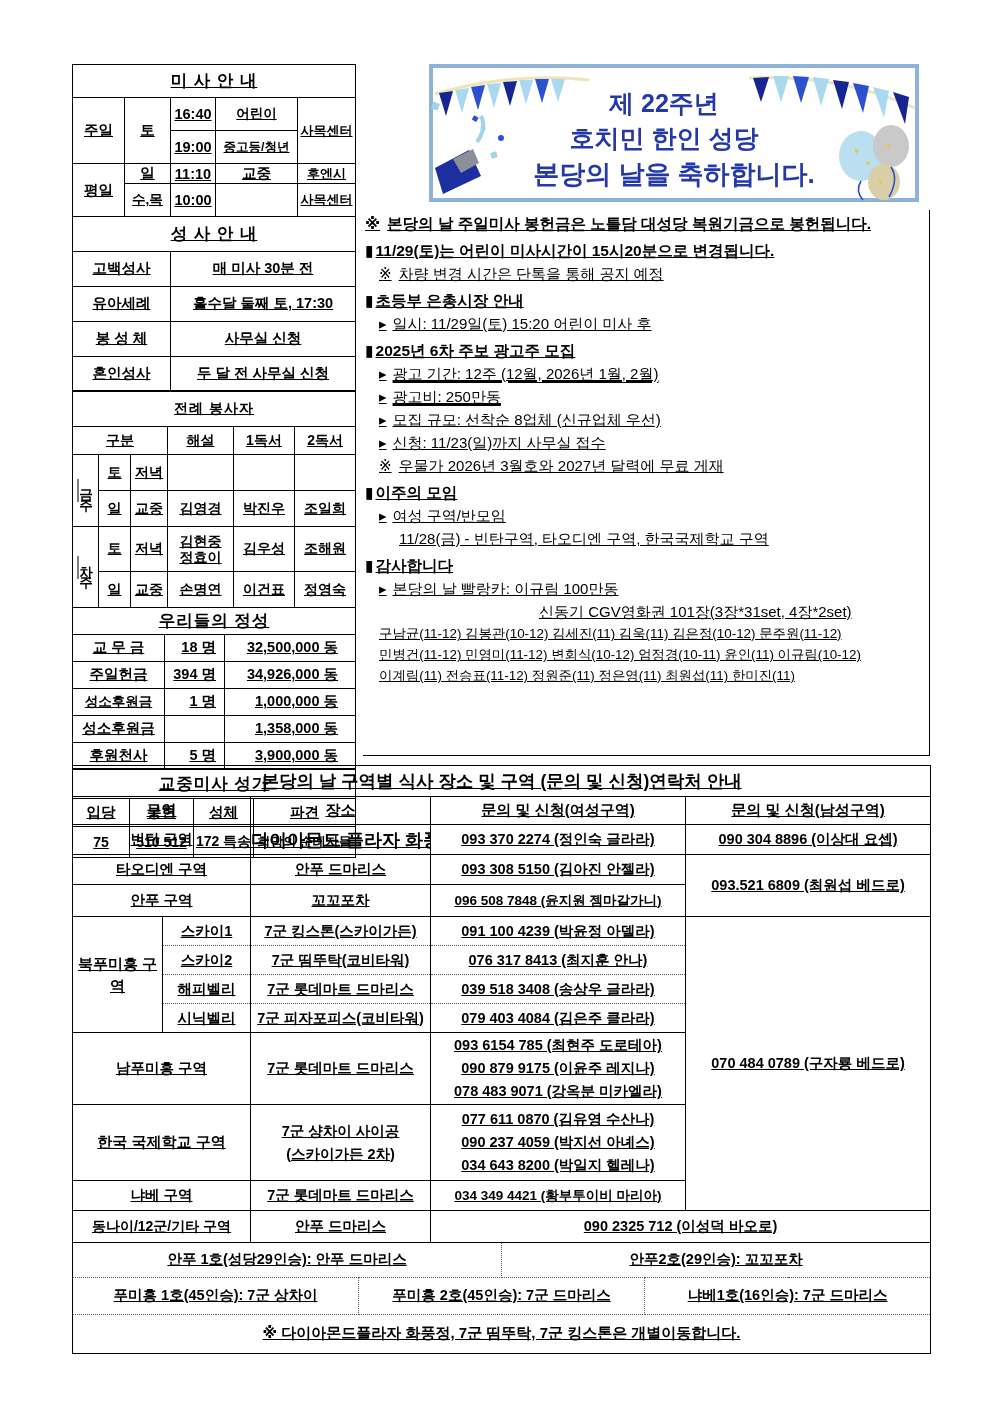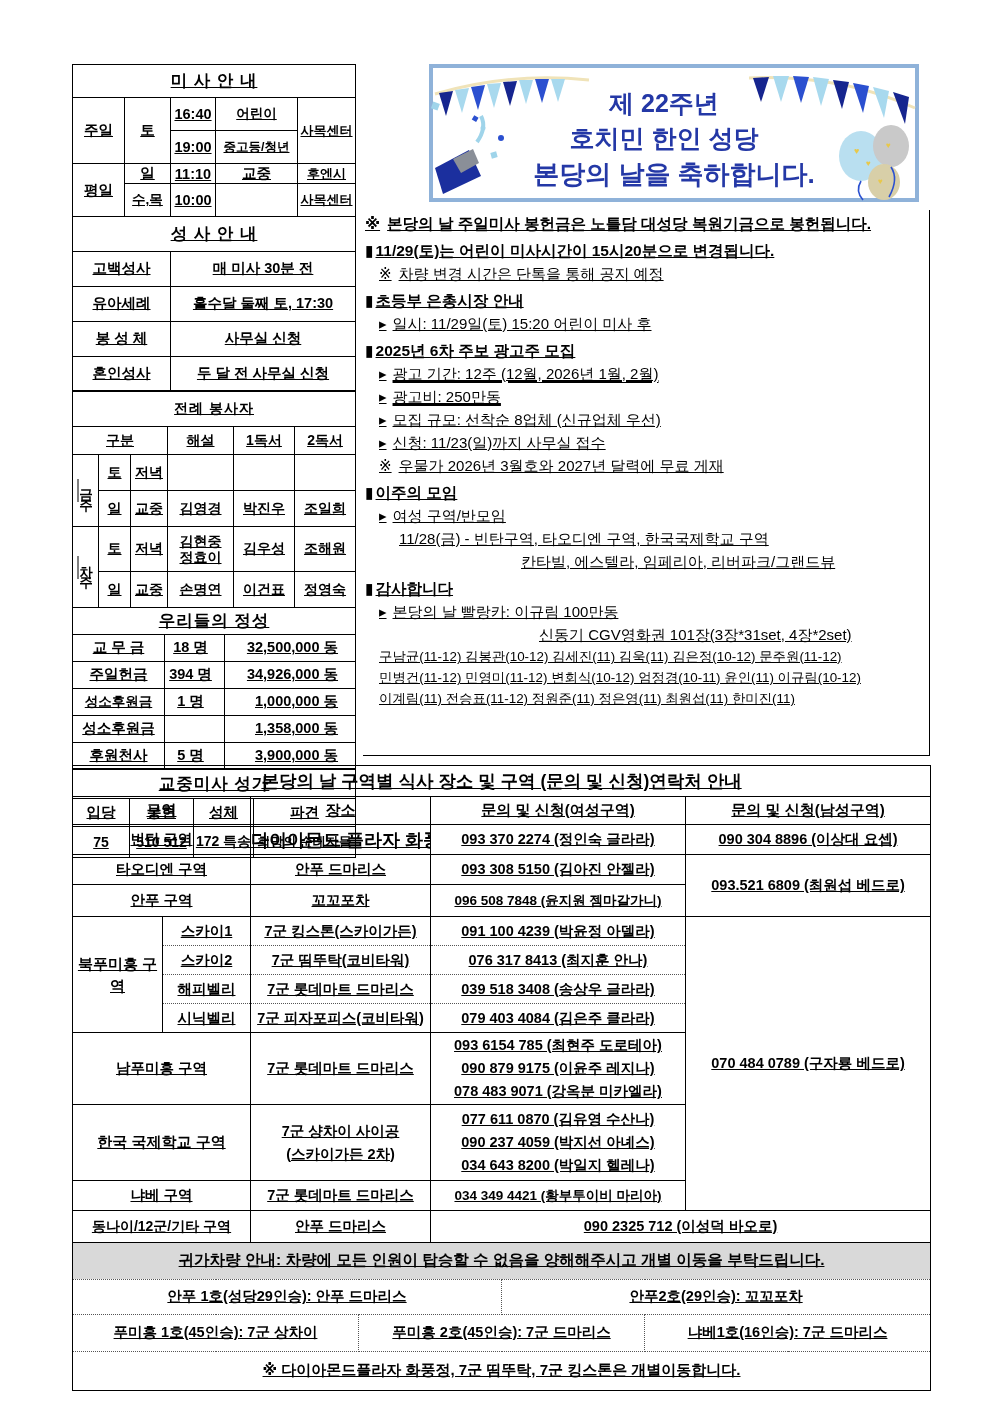--- a/index.html
+++ b/index.html
@@ -21,21 +21,21 @@
   .mass .half{height:15px;}
   
   .sacr td{height:34px;}
   
   .lit td{height:35px;font-size:14px;}
   .lit .vert{writing-mode:vertical-rl;text-orientation:upright;letter-spacing:-2px;font-size:13.5px;}
   .lit .two-line{line-height:16px;}
   .lit .hdr{height:27px;margin-left:22px;}
   
   .off td{height:26px;}
-  .off .cnt{padding-right:8px;}
+  .off .cnt{text-align:right;padding-right:8px;}
   .off .amt{text-align:right;padding-right:17px;}
   
   .hym .hdr{height:27px;}
   .hym .val{height:30px;font-size:14px;}
   
   .banner-wrap{margin-left:66px;width:490px;height:138px;flex:none;}
   
   .ann{margin-top:8px;flex:1;border-right:1.5px solid #000;border-bottom:1.5px solid #000;
        padding:2px 4px 0 2px;}
   .a-line{font-size:15px;line-height:23px;white-space:nowrap;}
@@ -330,21 +330,20 @@
         <div class="a-line ind1"><span class="marker-t">▸</span><span class="txt">일시: 11/29일(토) 15:20 어린이 미사 후</span></div>
         <div class="a-line a-bold a-sec"><span class="marker-b">▮</span><span class="txt">2025년 6차 주보 광고주 모집</span></div>
         <div class="a-line ind1 a-underline"><span class="marker-t">▸</span><span class="txt">광고 기간: 12주 (12월, 2026년 1월, 2월)</span></div>
         <div class="a-line ind1 a-underline"><span class="marker-t">▸</span><span class="txt">광고비: 250만동</span></div>
         <div class="a-line ind1"><span class="marker-t">▸</span><span class="txt">모집 규모: 선착순 8업체 (신규업체 우선)</span></div>
         <div class="a-line ind1"><span class="marker-t">▸</span><span class="txt">신청: 11/23(일)까지 사무실 접수</span></div>
         <div class="a-line ind1"><span class="marker-s">※</span><span class="txt">우물가  2026년 3월호와 2027년 달력에 무료 게재</span></div>
         <div class="a-line a-bold a-sec"><span class="marker-b">▮</span><span class="txt">이주의 모임</span></div>
         <div class="a-line ind1"><span class="marker-t">▸</span><span class="txt">여성 구역/반모임</span></div>
         <div class="a-line ind2"><span class="txt">11/28(금) - 빈탄구역, 타오디엔 구역, 한국국제학교 구역</span></div>
-        <div class="a-line ind4"><span class="txt">칸타빌, 에스텔라, 임페리아, 리버파크/그랜드뷰</span></div>
         <div class="a-line a-bold a-sec"><span class="marker-b">▮</span><span class="txt">감사합니다</span></div>
         <div class="a-line ind1"><span class="marker-t">▸</span><span class="txt">본당의 날 빨랑카: 이규림 100만동</span></div>
         <div class="a-line ind5"><span class="txt">신동기 CGV영화권 101장(3장*31set, 4장*2set)</span></div>
         <div class="a-line a-small ind1"><span class="txt">구남균(11-12) 김봉관(10-12) 김세진(11) 김욱(11) 김은정(10-12) 문주원(11-12)</span></div>
         <div class="a-line a-small ind1"><span class="txt">민병건(11-12) 민영미(11-12) 변회식(10-12) 엄정경(10-11) 윤인(11) 이규림(10-12)</span></div>
         <div class="a-line a-small ind1"><span class="txt">이계림(11) 전승표(11-12) 정원준(11) 정은영(11) 최원섭(11) 한미진(11)</span></div>
       </div>
     </div>
   </div>
 
@@ -442,23 +441,20 @@
   <table class="bus">
     <colgroup>
         <col style="width:143px">
         <col style="width:143px">
         <col style="width:143px">
         <col style="width:143px">
         <col style="width:143px">
         <col style="width:143px">
       </colgroup>
     <tbody>
-        <tr>
-      <td colspan="6" class="gray">귀가차량 안내: 차량에 모든 인원이 탑승할 수 없음을 양해해주시고 개별 이동을 부탁드립니다.</td>
-    </tr>
     <tr>
       <td colspan="3" class="b1">안푸 1호(성당29인승): 안푸 드마리스</td>
       <td colspan="3" class="b1">안푸2호(29인승): 꼬꼬포차</td>
     </tr>
     <tr>
       <td colspan="2" class="b2">푸미흥 1호(45인승): 7군 상차이</td>
       <td colspan="2" class="b2">푸미흥 2호(45인승): 7군 드마리스</td>
       <td colspan="2" class="b2">냐베1호(16인승): 7군 드마리스</td>
     </tr>
     <tr>

